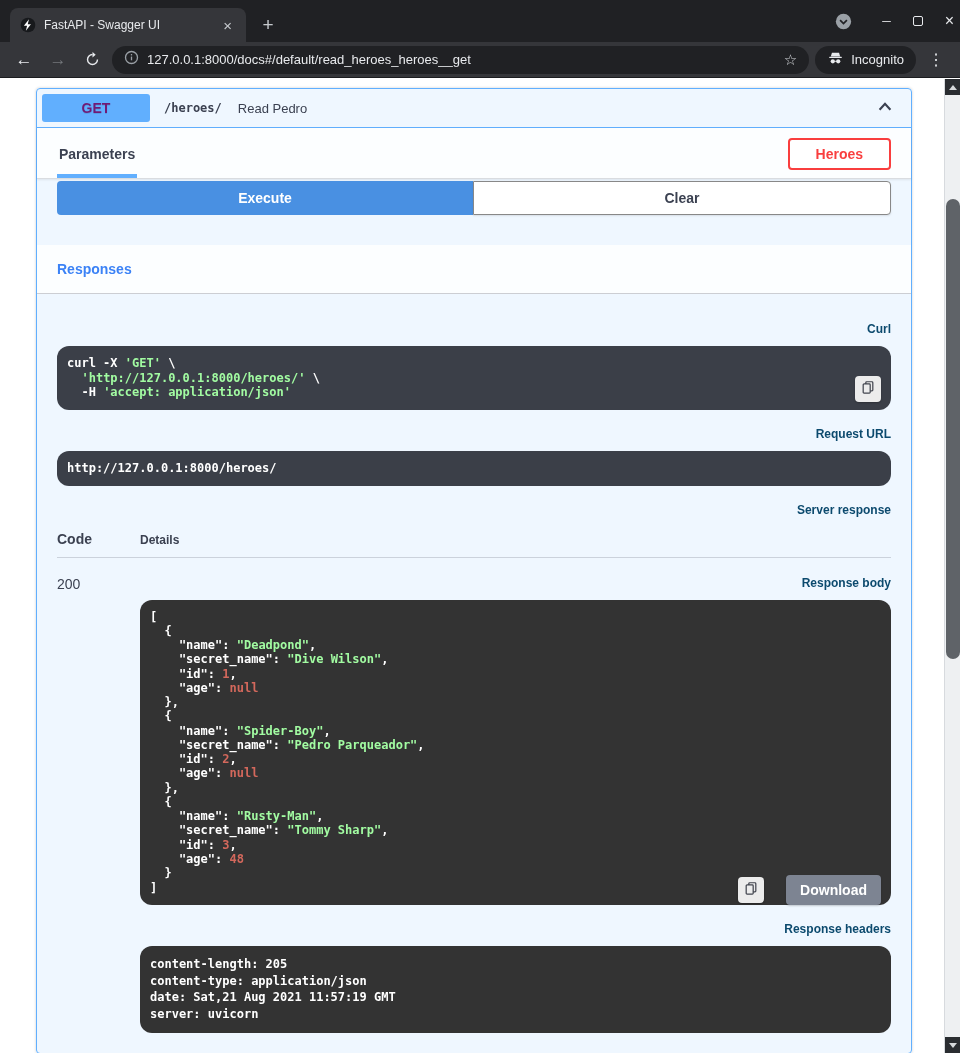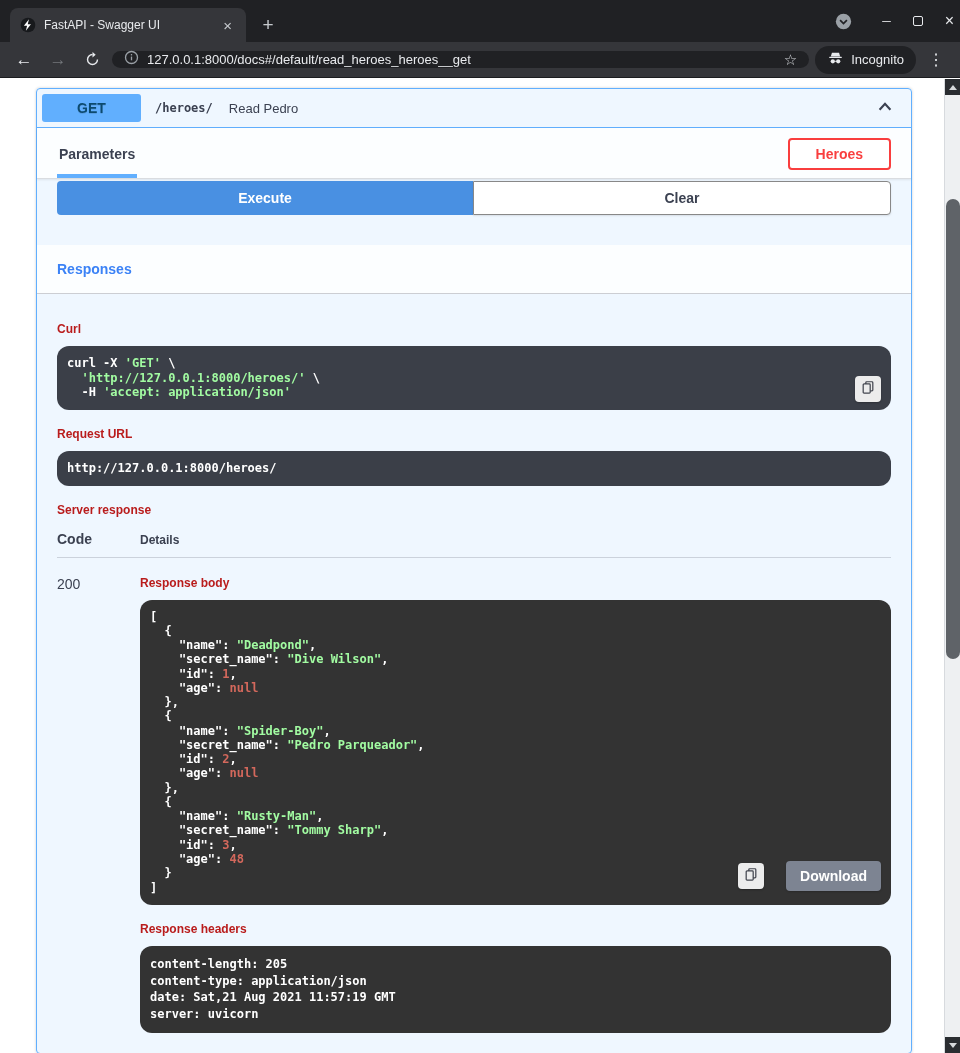--- a/index.html
+++ b/index.html
@@ -38,21 +38,21 @@
   .closebtn { font-size: 16px; }
 
   .toolbar {
     height: 36px; background: #35363a; display: flex; align-items: center;
     padding: 0 10px; gap: 6px; border-bottom: 1px solid #1c1d20;
   }
   .navbtn { width: 28px; height: 28px; display: flex; align-items: center; justify-content: center;
     font-size: 17px; color: #e8eaed; border-radius: 50%; }
   .navbtn.disabled { color: #74777b; }
   .urlbar {
-    flex: 1; height: 17px; background: #202124; border-radius: 14px;
+    flex: 1; height: 28px; background: #202124; border-radius: 14px;
     display: flex; align-items: center; padding: 0 12px; gap: 8px; min-width: 0;
   }
   .urlbar .url { color: #e8eaed; font-size: 13px; flex: 1; white-space: nowrap; overflow: hidden; }
   .star { color: #d0d3d7; font-size: 15px; }
   .incognito {
     height: 28px; background: #202124; border-radius: 14px;
     display: flex; align-items: center; gap: 7px; padding: 0 12px; color: #e8eaed; font-size: 13px;
   }
   .menu { color: #e8eaed; font-size: 16px; padding: 0 6px; letter-spacing: 0; }
 
@@ -65,22 +65,22 @@
   .opblock {
     border: 1px solid #61affe; border-radius: 4px;
     background: rgba(97,175,254,.1);
     box-shadow: 0 0 3px rgba(0,0,0,.19);
   }
   .op-summary {
     display: flex; align-items: center; padding: 5px; gap: 10px;
     border-bottom: 1px solid #61affe; cursor: pointer;
   }
   .method {
-    background: #61affe; color: #0c4a6e; font-weight: bold; font-size: 14px;
-    border-radius: 3px; width: 99px; text-align: center; padding: 6px 0;
+    background: #61affe; color: #701a75; font-weight: bold; font-size: 14px;
+    border-radius: 3px; width: 108px; text-align: center; padding: 6px 0;
     text-shadow: 0 1px 0 rgba(0,0,0,.1);
   }
   .path {
     font-family: "DejaVu Sans Mono", monospace; font-size: 12px; font-weight: bold;
     color: #3b4151; margin-left: 4px;
   }
   .opdesc { font-size: 13px; color: #3b4151; margin-left: 6px; }
   .chev { margin-left: auto; padding: 2px 12px 0 0; }
 
   .sec-header {
@@ -110,21 +110,21 @@
     box-shadow: 0 1px 2px rgba(0,0,0,.1);
   }
 
   .resp-header {
     background: rgba(255,255,255,.8); padding: 16px 20px;
     font-size: 14px; font-weight: bold; color: #3b82f6;
     border-bottom: 1px solid rgba(59,65,81,.25);
   }
   .resp-inner { padding: 28px 20px 20px 20px; }
 
-  .lbl { font-size: 12px; font-weight: bold; color: #b91c1c; margin-bottom: 10px; }
+  .lbl { font-size: 12px; font-weight: bold; color: #0c4a6e; margin-bottom: 10px; text-align: right; }
   .lbl.mt { margin-top: 17px; }
 
   .code {
     background: #3b3f48; border-radius: 12px; padding: 10px;
     color: #fff; position: relative;
   }
   .code pre {
     font-family: "DejaVu Sans Mono", monospace; font-size: 12px; font-weight: 600;
     line-height: 1.22; white-space: pre; color: #fff; overflow: hidden;
   }
@@ -133,21 +133,21 @@
   .tk-s { color: #a2fca2; }
   .tk-n { color: #d3685c; }
   .tk-p { color: #ffffff; }
 
   .copy {
     position: absolute; right: 10px; bottom: 8px; width: 26px; height: 26px;
     background: #ececec; border: none; border-radius: 4px;
     display: flex; align-items: center; justify-content: center; cursor: pointer;
     box-shadow: 0 1px 2px rgba(0,0,0,.25);
   }
-  .block-controls { position: absolute; right: 10px; bottom: 14px; display: flex; gap: 22px; align-items: center; }
+  .block-controls { position: absolute; right: 10px; bottom: 0; display: flex; gap: 22px; align-items: center; }
   .block-controls .copy { position: static; }
   .btn-download {
     background: #7d8492; color: #fff; font-weight: bold; font-size: 14px;
     border: none; border-radius: 4px; padding: 7px 14px; font-family: inherit; cursor: pointer;
     box-shadow: 0 1px 2px rgba(0,0,0,.2);
   }
 
   .resp-table { margin-top: 14px; }
   .resp-thead {
     display: grid; grid-template-columns: 83px 1fr; padding-bottom: 10px;

